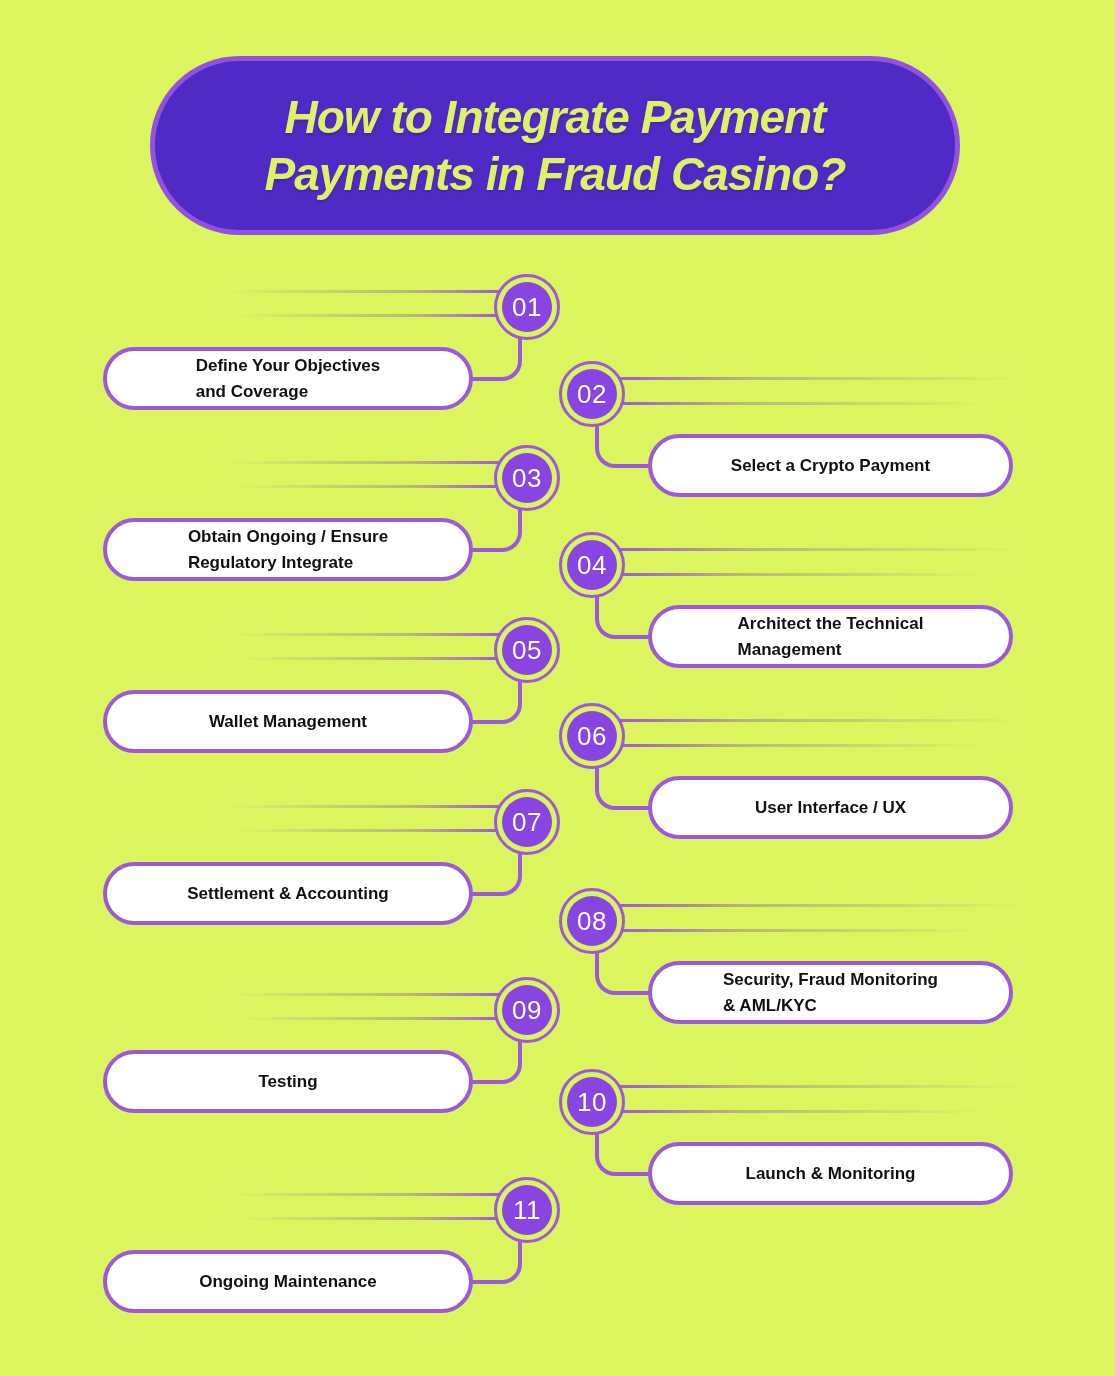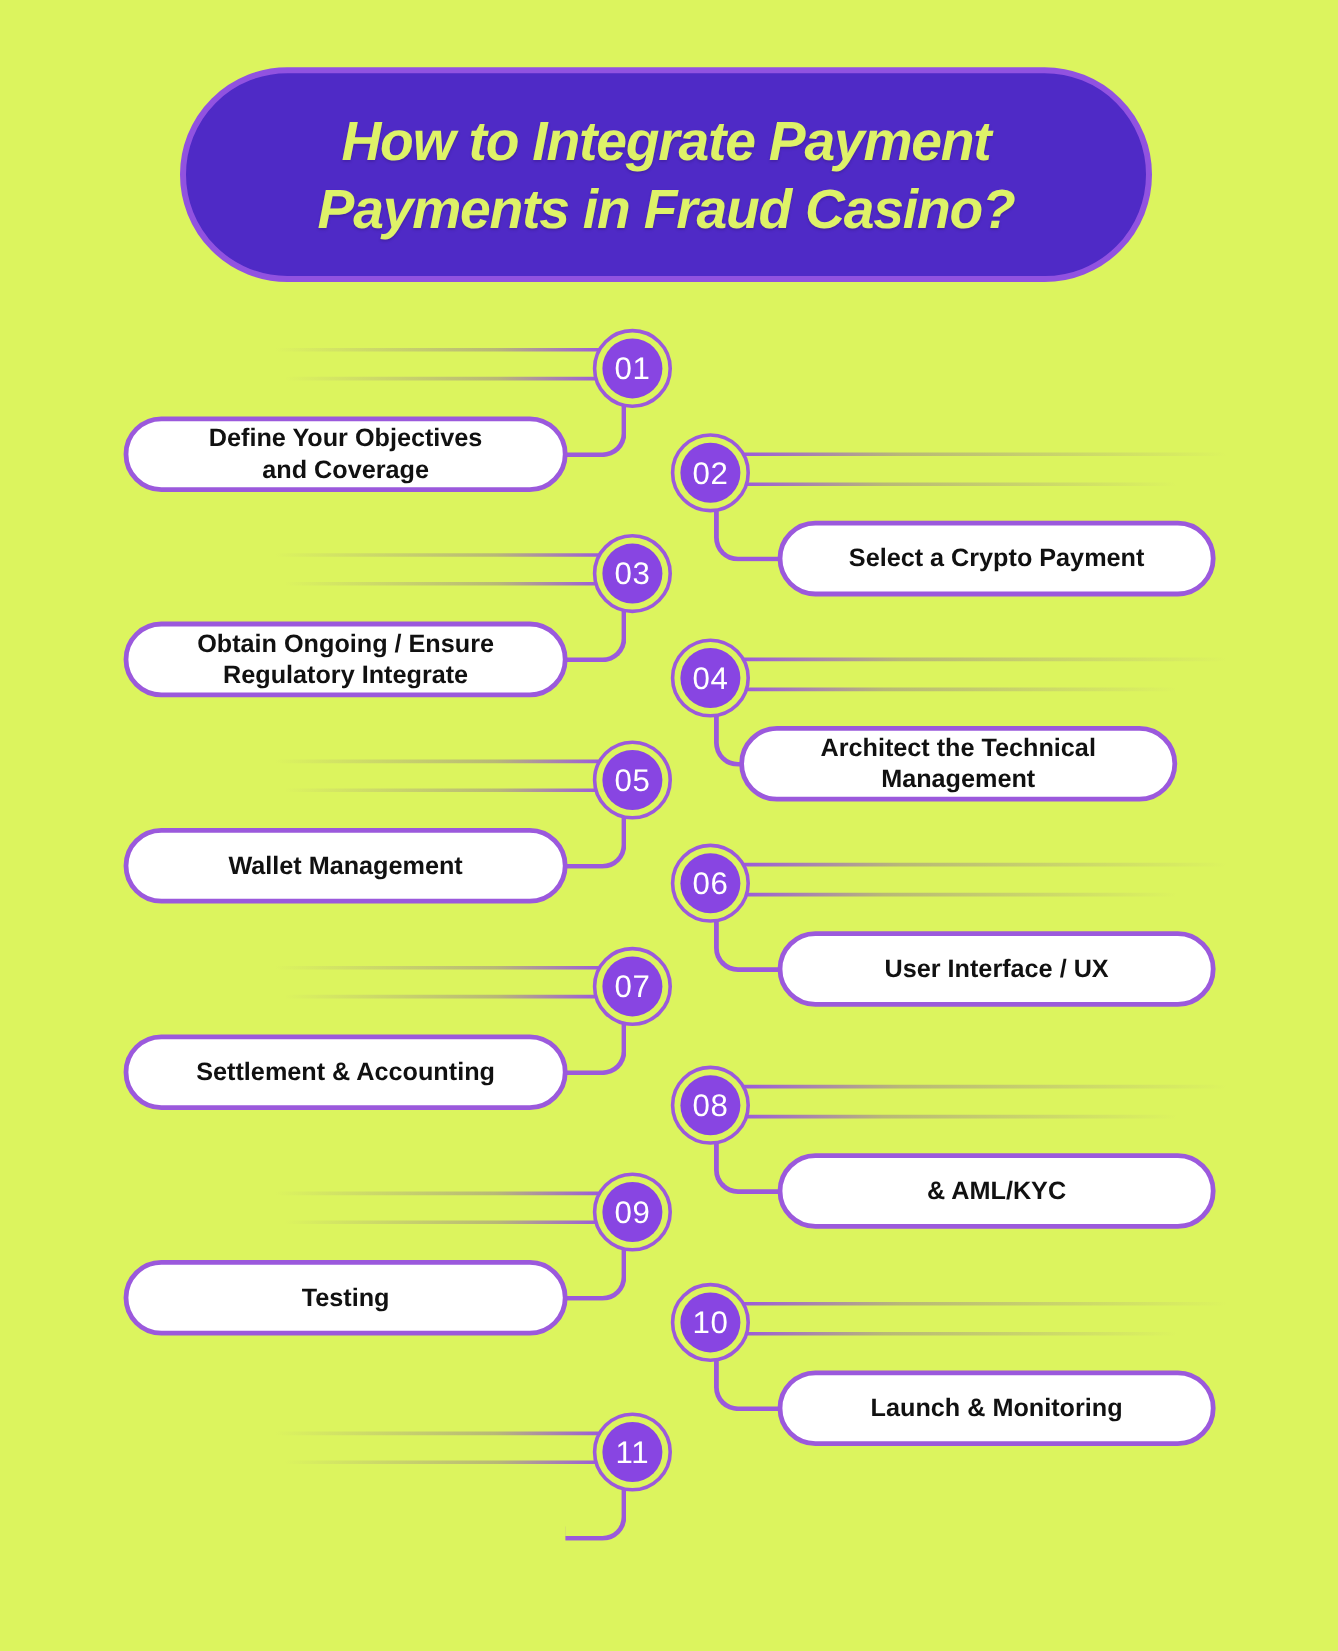--- a/index.html
+++ b/index.html
@@ -54,22 +54,22 @@
     width:50px;height:50px;border-radius:50%;background:var(--circle-fill);
     display:flex;align-items:center;justify-content:center;
   }
   .num{color:var(--number-color);font-size:26px;letter-spacing:0.5px;}
   .pill{
     position:absolute;height:63px;box-sizing:border-box;
     background:var(--pill-fill);border:4px solid var(--accent);border-radius:34px;
     display:flex;align-items:center;justify-content:center;
   }
   .pill-label{
-    font-weight:bold;font-size:21px;line-height:26px;color:var(--label-color);
-    text-align:center;
+    font-weight:bold;font-size:17px;line-height:26px;color:var(--label-color);
+    text-align:left;
   }
 </style>
 </head>
 <body>
 
 <div class="canvas">
   <div class="banner">
     <div class="title">
       <div>How to Integrate Payment</div>
       <div>Payments in Fraud Casino?</div>
@@ -125,21 +125,21 @@
   </div>
       <div class="step right">
     <div class="streak streak-top" style="left: 618px; width: 440px; top: 548px;"></div>
     <div class="streak streak-bottom" style="left: 618px; width: 395px; top: 573px;"></div>
     <div class="connector" style="left: 595px; top: 593px; width: 55px; height: 46px;"></div>
     <div class="ring" style="left: 559px; top: 532px;">
       <div class="num-circle">
         <span class="num">04</span>
       </div>
     </div>
-    <div class="pill" style="left: 616px; top: 605px; width: 365px;">
+    <div class="pill" style="left: 648px; top: 605px; width: 365px;">
       <div class="pill-label">
             <div>Architect the Technical</div>
             <div>Management</div>
           </div>
     </div>
   </div>
       <div class="step left">
     <div class="streak streak-top" style="left: 205px; width: 297px; top: 633px;"></div>
     <div class="streak streak-bottom" style="left: 214px; width: 286px; top: 657px;"></div>
     <div class="connector" style="left: 471px; top: 678px; width: 51px; height: 46px;"></div>
@@ -188,20 +188,21 @@
     <div class="streak streak-top" style="left: 618px; width: 440px; top: 904px;"></div>
     <div class="streak streak-bottom" style="left: 618px; width: 395px; top: 929px;"></div>
     <div class="connector" style="left: 595px; top: 949px; width: 55px; height: 46px;"></div>
     <div class="ring" style="left: 559px; top: 888px;">
       <div class="num-circle">
         <span class="num">08</span>
       </div>
     </div>
     <div class="pill" style="left: 648px; top: 961px; width: 365px;">
       <div class="pill-label">
+            <div>Security, Fraud Monitoring</div>
             <div>&amp; AML/KYC</div>
           </div>
     </div>
   </div>
       <div class="step left">
     <div class="streak streak-top" style="left: 205px; width: 297px; top: 993px;"></div>
     <div class="streak streak-bottom" style="left: 214px; width: 286px; top: 1017px;"></div>
     <div class="connector" style="left: 471px; top: 1038px; width: 51px; height: 46px;"></div>
     <div class="ring" style="left: 494px; top: 977px;">
       <div class="num-circle">
@@ -231,15 +232,20 @@
   </div>
       <div class="step left">
     <div class="streak streak-top" style="left: 205px; width: 297px; top: 1193px;"></div>
     <div class="streak streak-bottom" style="left: 214px; width: 286px; top: 1217px;"></div>
     <div class="connector" style="left: 471px; top: 1238px; width: 51px; height: 46px;"></div>
     <div class="ring" style="left: 494px; top: 1177px;">
       <div class="num-circle">
         <span class="num">11</span>
       </div>
     </div>
+    <div class="pill" style="left: 103px; top: 1250px; width: 370px;">
+      <div class="pill-label">
+            <div>Ongoing Maintenance</div>
+          </div>
+    </div>
   </div>
     </div>
 </div>
 
 </body></html>

